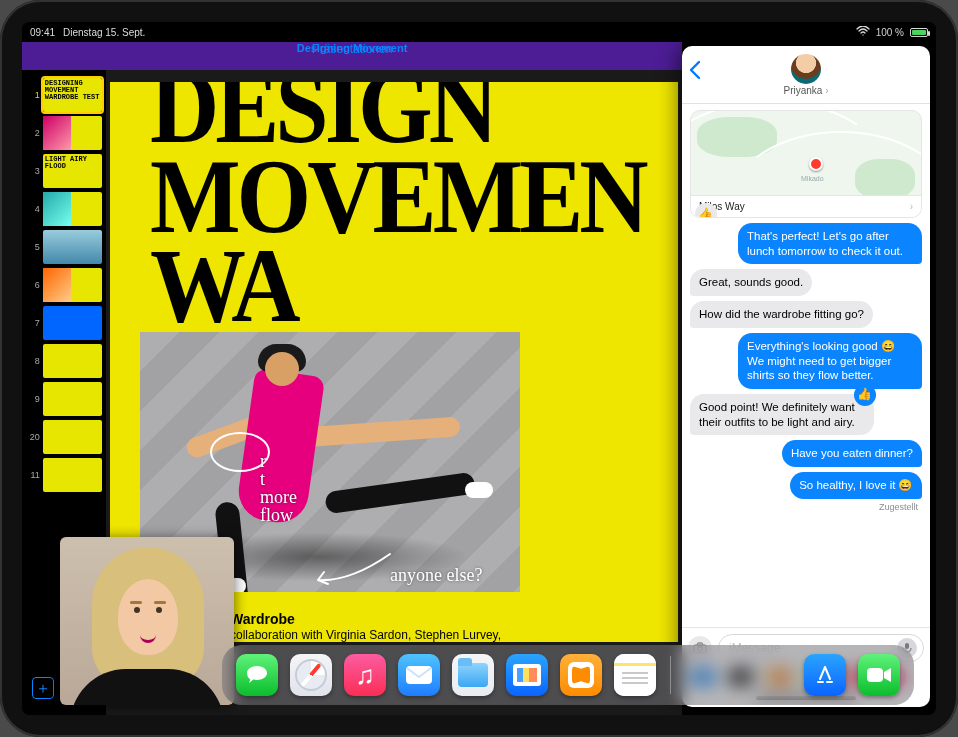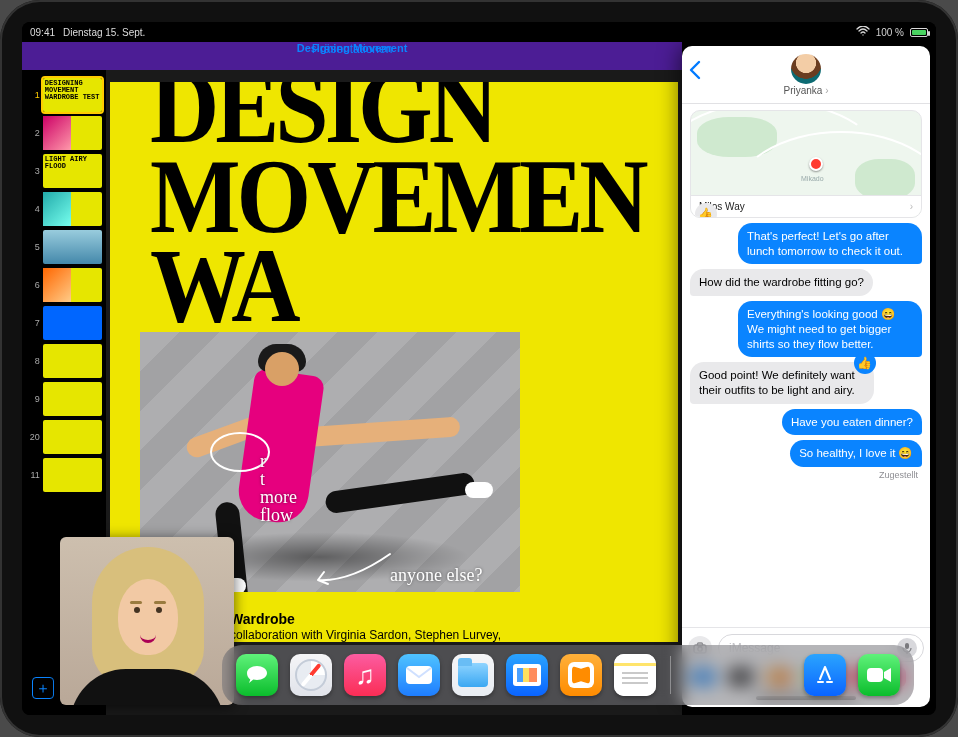--- a/index.html
+++ b/index.html
@@ -397,20 +397,21 @@
           </div>
           <div class="pin"></div>
           <div class="footer">
             <span>Milos Way</span>
             <span class="chev">›</span>
           </div>
           <div class="tapback on-map">👍</div>
         </div>
 
         <div class="bubble sent">That's perfect! Let's go after lunch tomorrow to check it out.</div>
+        <div class="bubble recv">Great, sounds good.</div>
         <div class="bubble recv">How did the wardrobe fitting go?</div>
         <div class="bubble sent">Everything's looking good 😄 We might need to get bigger shirts so they flow better.</div>
         <div class="bubble recv" style="position:relative;">
           <span>Good point! We definitely want their outfits to be light and airy.</span>
           <span class="tapback like">👍</span>
         </div>
         <div class="bubble sent">Have you eaten dinner?</div>
         <div class="bubble sent">So healthy, I love it 😄</div>
         <div class="delivered">Zugestellt</div>
       </div>

